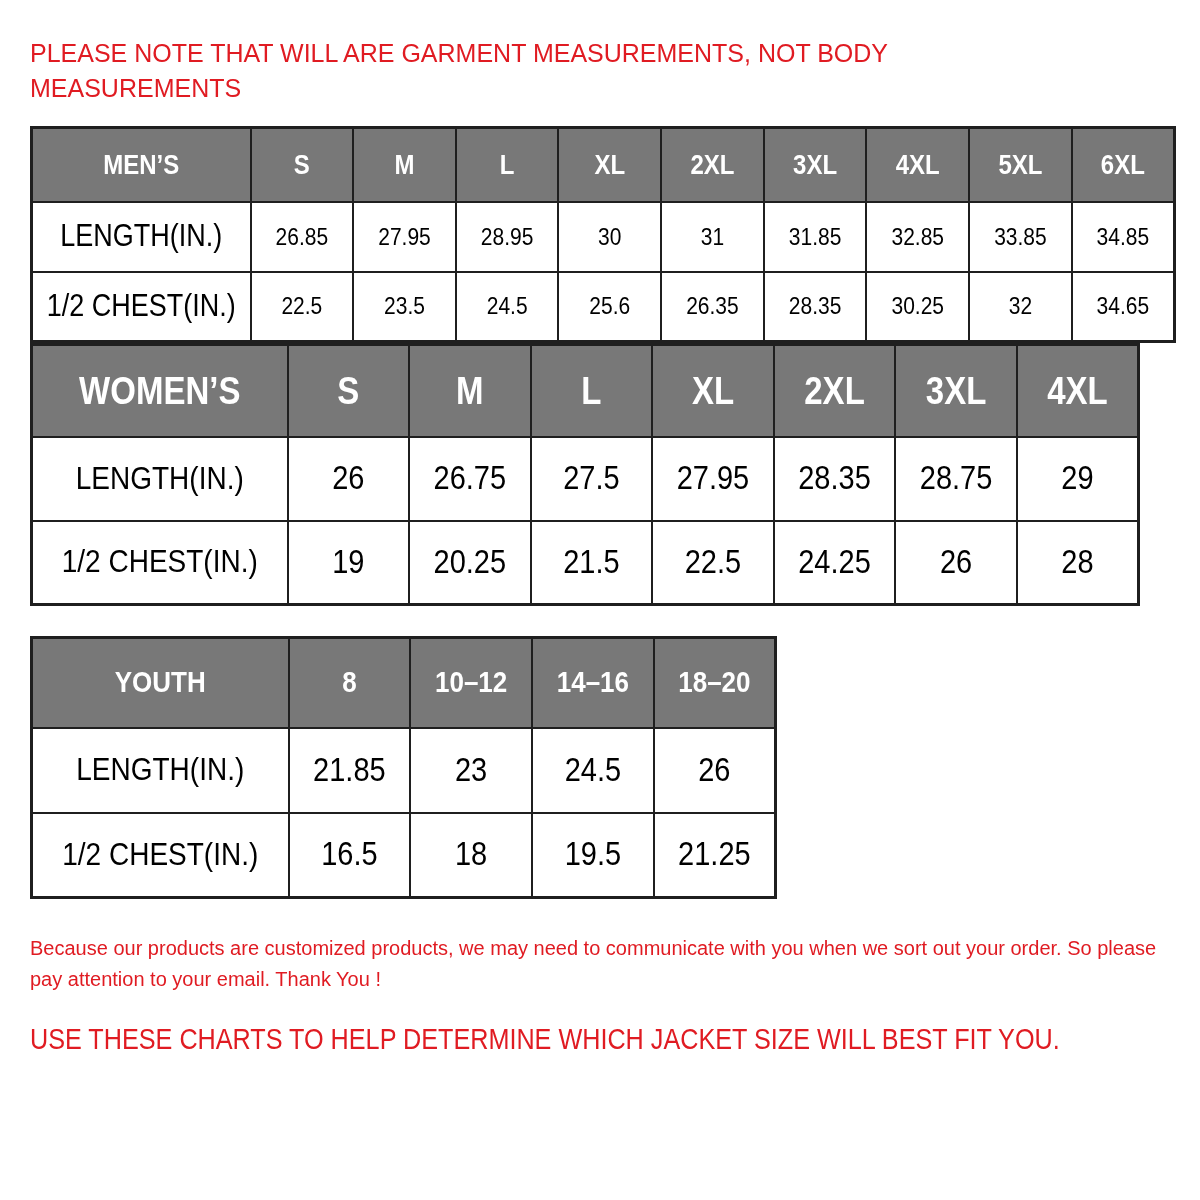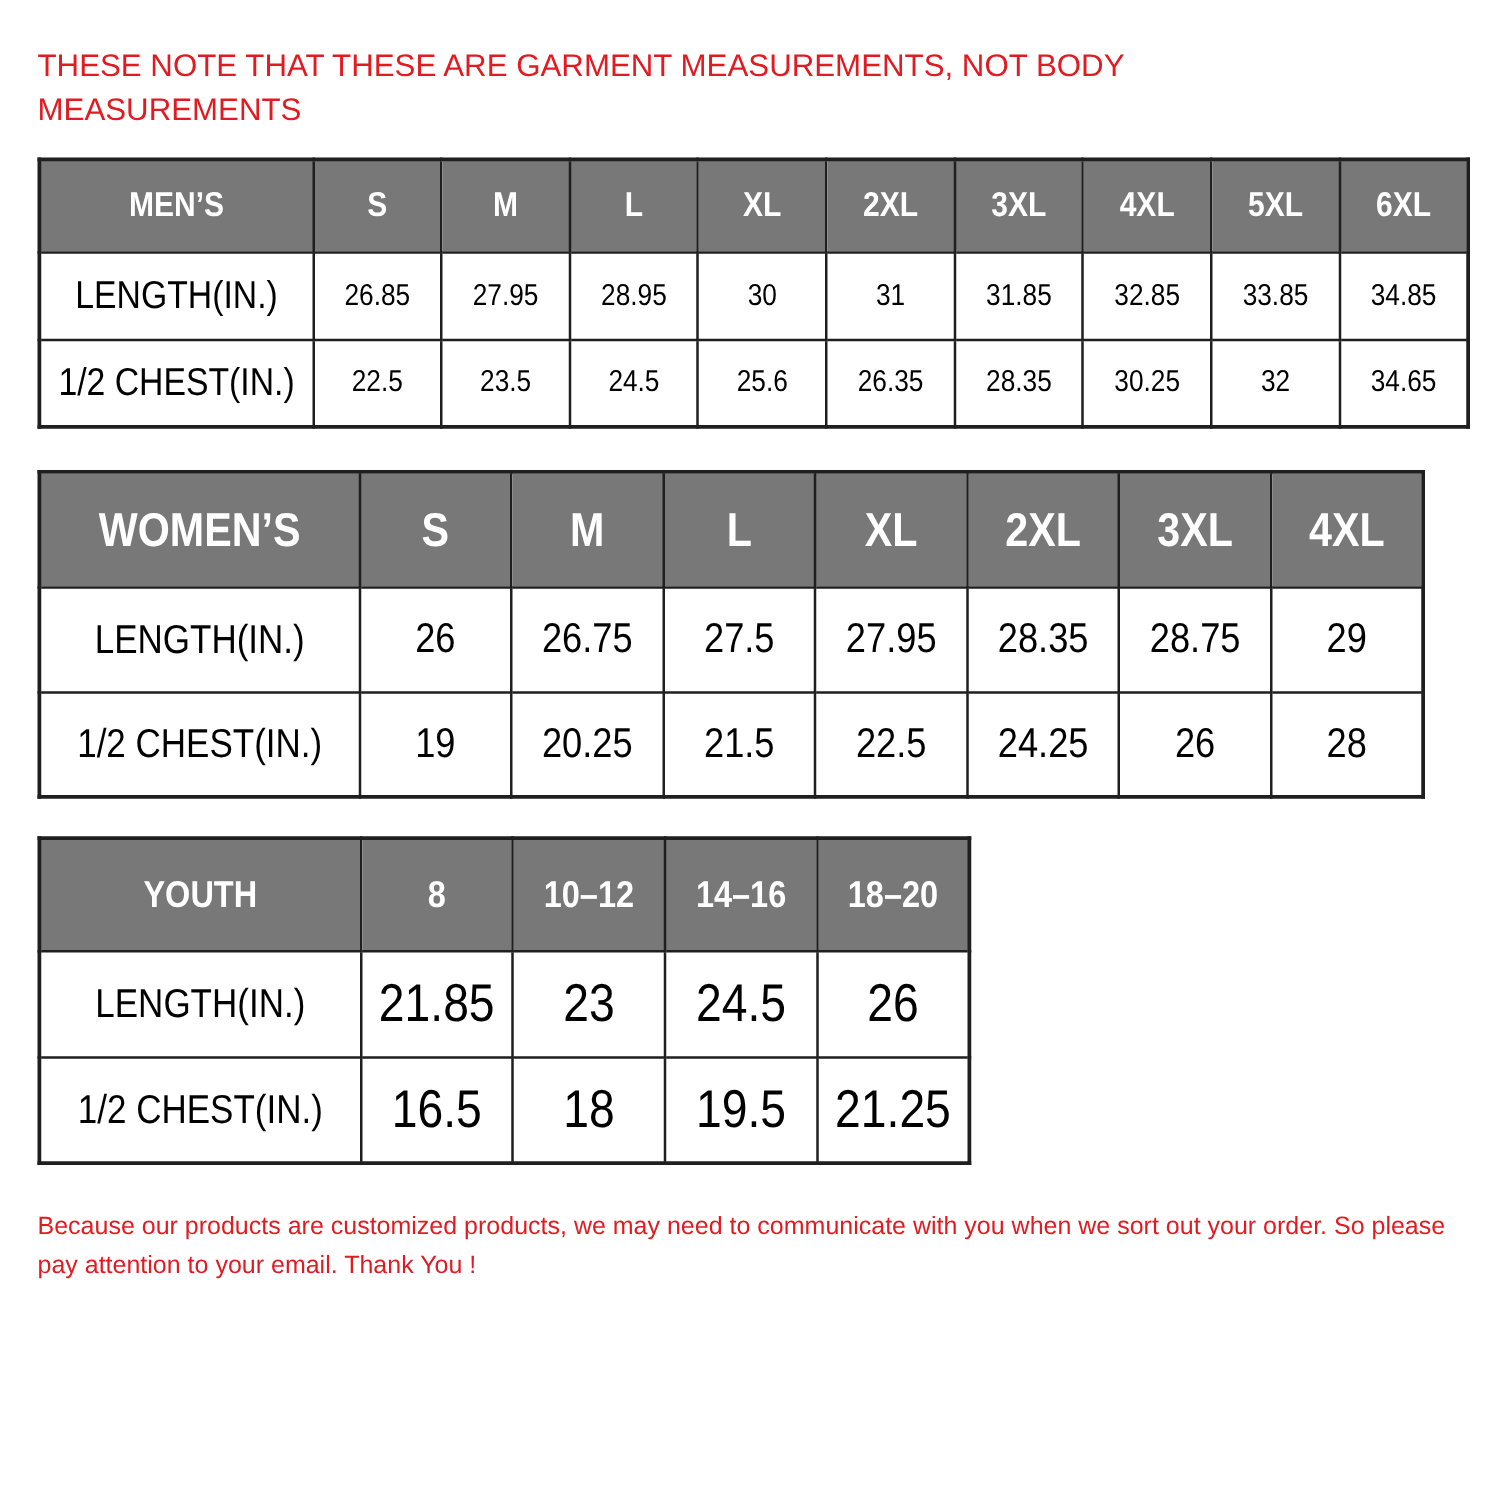--- a/index.html
+++ b/index.html
@@ -50,55 +50,55 @@
   
   table.mens{width:1146px;margin-top:20px;}
   table.mens col.first{width:219px;}
   table.mens thead tr{height:74px;}
   table.mens tbody tr{height:70px;}
   table.mens thead th{font-size:24px;}
   table.mens td{font-size:21px;}
   table.mens td.label-cell{font-size:27px;}
 
   
-  table.womens{width:1110px;margin-top:33px;padding-left:32px;}
+  table.womens{width:1110px;padding-left:32px;}
   table.womens col.first{width:256px;}
   table.womens thead tr{height:92px;}
   table.womens tbody tr{height:84px;}
   table.womens thead th{font-size:33px;}
   table.womens td{font-size:29px;}
   table.womens td.label-cell{font-size:28px;}
 
   
   table.youth{width:747px;margin-top:30px;}
   table.youth col.first{width:257px;}
   table.youth thead tr{height:90px;}
   table.youth tbody tr{height:85px;}
   table.youth thead th{font-size:26px;}
-  table.youth td{font-size:37px;}
+  table.youth td{font-size:29px;}
   table.youth td.label-cell{font-size:28px;}
 
   
   .footer-line1{
     margin:34px 0 0 0;max-width:1150px;
     color:var(--accent-red);font-size:20px;line-height:1.55;
   }
   .footer-line2{margin:28px 0 0 0;color:var(--accent-red);height:40px;}
   .f2{
     display:inline-block;font-size:28px;white-space:nowrap;
     transform:scale(0.9,1.08);transform-origin:0 50%;
   }
 </style>
 </head>
 <body>
 
 <div class="page">
 
 
-  <p class="note">THESE NOTE THAT THESE ARE GARMENT MEASUREMENTS, NOT BODY MEASUREMENTS</p>
+  <p class="note">PLEASE NOTE THAT WILL ARE GARMENT MEASUREMENTS, NOT BODY MEASUREMENTS</p>
 
   <table class="size-table mens">
     <colgroup>
         <col class="first">
         <col>
         <col>
         <col>
         <col>
         <col>
         <col>
@@ -224,14 +224,15 @@
         <td class="label-cell"><span class="st">1/2 CHEST(IN.)</span></td>
         <td><span class="st">16.5</span></td>
         <td><span class="st">18</span></td>
         <td><span class="st">19.5</span></td>
         <td><span class="st">21.25</span></td>
       </tr>
     </tbody>
   </table>
 
   <p class="footer-line1">Because our products are customized products, we may need to communicate with you when we sort out your order. So please pay attention to your email. Thank You !</p>
+  <p class="footer-line2"><span class="f2">USE THESE CHARTS TO HELP DETERMINE WHICH JACKET SIZE WILL BEST FIT YOU.</span></p>
 
 </div>
 
 </body></html>

